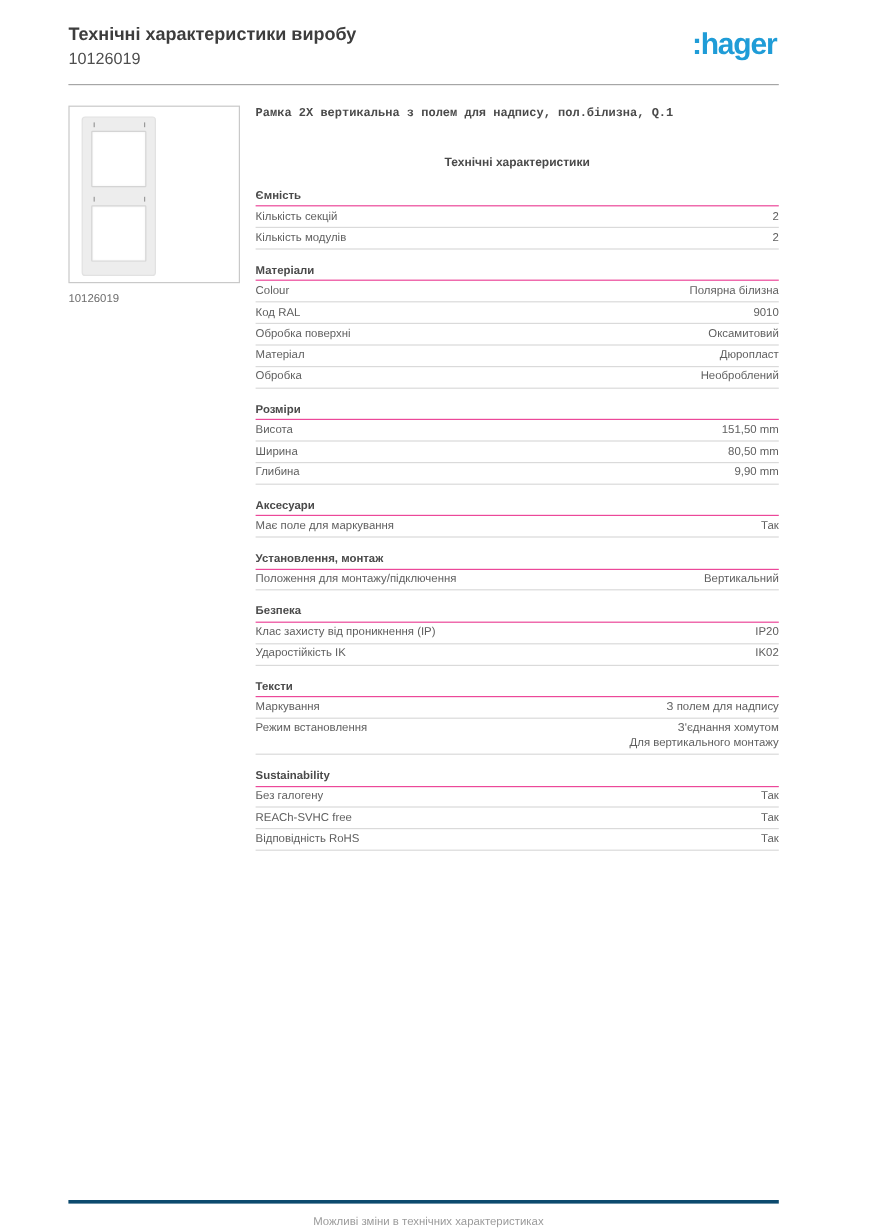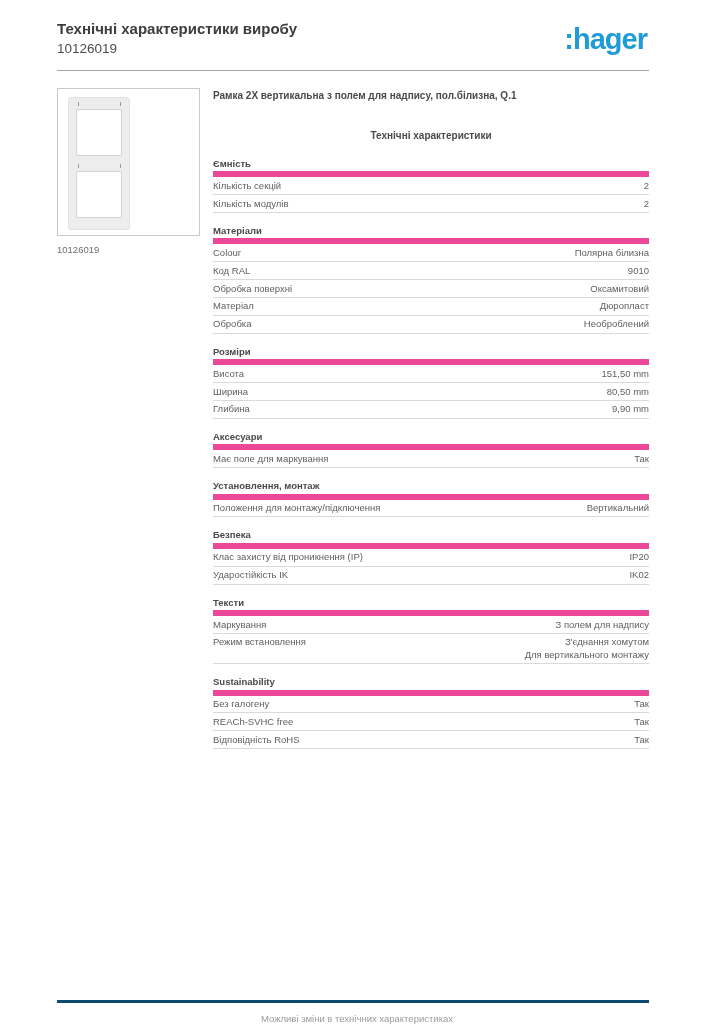--- a/index.html
+++ b/index.html
@@ -25,21 +25,21 @@
     font-weight: bold;
     color: #3d3d3d;
     line-height: 1.35;
   }
   .header .ref {
     font-size: 13.5px;
     color: #4e4e4e;
     margin-top: 2px;
   }
   .logo {
-    font-size: 29px;
+    font-size: 25px;
     font-weight: bold;
     color: #1f9cd7;
     letter-spacing: -1px;
     line-height: 1;
     margin-top: 6px;
   }
   .top-rule {
     margin: 14px 48px 0 57px;
     border-top: 1px solid #a6a6a6;
   }
@@ -92,36 +92,37 @@
     color: #6e6e6e;
   }
 
   .right-col { flex: 1; min-width: 0; }
   .product-title {
     font-size: 10px;
     font-weight: bold;
     color: #4a4a4a;
     line-height: 1.25;
     margin-top: 2px;
+    font-family: Liberation Mono, monospace;
   }
   .specs-heading {
     font-size: 10px;
     font-weight: bold;
     color: #4a4a4a;
     margin-top: 27px;
     text-align: center;
   }
   .sections { margin-top: 17px; }
   .spec-section { margin-bottom: 12px; }
   .section-title {
     font-size: 9.5px;
     font-weight: bold;
     color: #4a4a4a;
     padding-bottom: 2.5px;
-    border-bottom: 6px solid #ec4899;
+    border-bottom: 1px solid #ec4899;
   }
   .spec-row {
     display: flex;
     justify-content: space-between;
     align-items: flex-start;
     gap: 20px;
     font-size: 9.5px;
     color: #5f5f5f;
     padding: 2.5px 0 2px 0;
     border-bottom: 1px solid #dadada;

